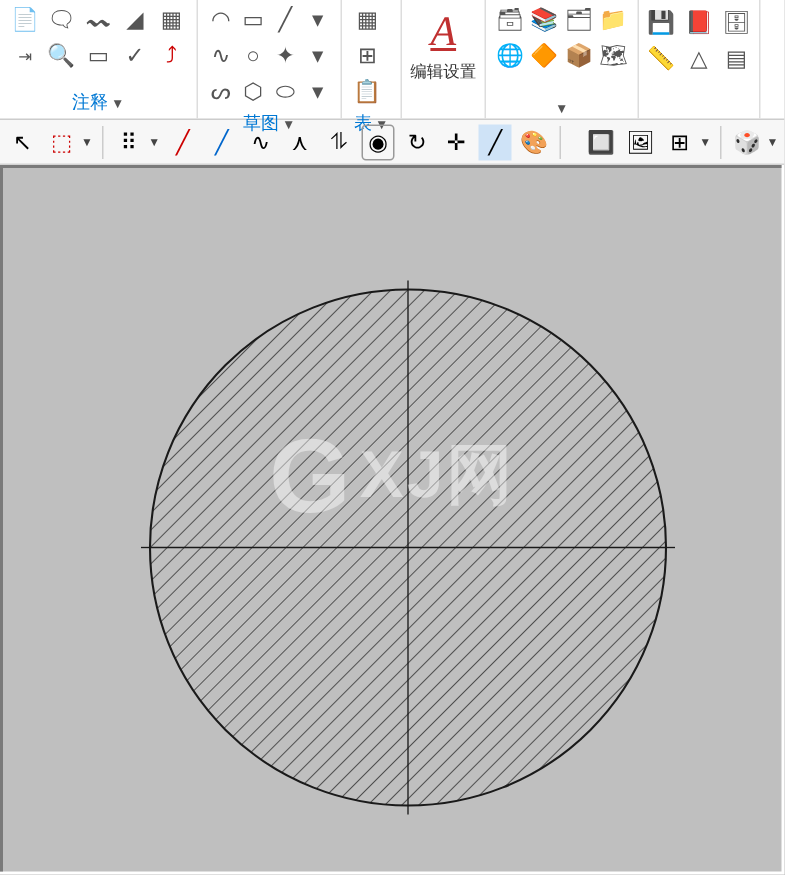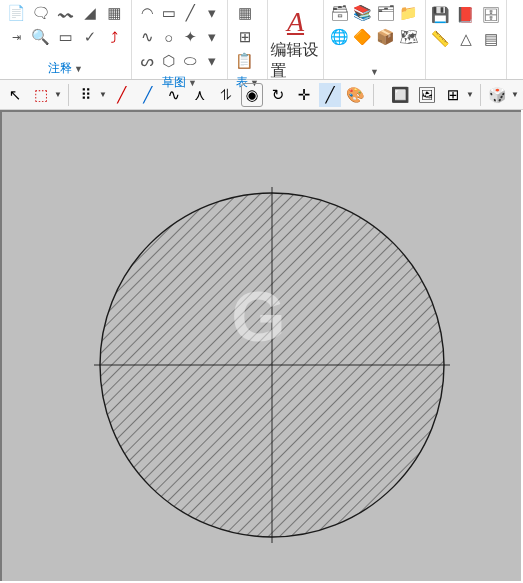--- a/index.html
+++ b/index.html
@@ -57,21 +57,21 @@
   }
   .ribbon-group-label .dd { font-size: 9px; color: #555; }
   .big-icon-area {
     display: flex;
     flex-direction: column;
     align-items: center;
     width: 50px;
     padding-top: 4px;
   }
   .big-icon { font-size: 28px; color: #c03030; font-style: italic; font-family: serif; text-decoration: underline; }
-  .big-label { color: #333; font-size: 16px; margin-top: 2px; }
+  .big-label { color: #333; font-size: 11px; margin-top: 2px; }
   .right-cluster {
     display: flex;
     flex-direction: column;
     gap: 2px;
     padding: 4px 4px;
     border-right: 1px solid #ddd;
   }
 
   .toolbar2 {
     display: flex;
@@ -281,14 +281,15 @@
       <line x1="270" y1="55" x2="270" y2="451" stroke="#1a1a1a" stroke-width="0.9"></line>
     </g>
 
     <line x1="92" y1="253" x2="98" y2="253" stroke="#1a1a1a" stroke-width="0.9"></line>
     <line x1="442" y1="253" x2="448" y2="253" stroke="#1a1a1a" stroke-width="0.9"></line>
     <line x1="270" y1="75" x2="270" y2="81" stroke="#1a1a1a" stroke-width="0.9"></line>
     <line x1="270" y1="425" x2="270" y2="431" stroke="#1a1a1a" stroke-width="0.9"></line>
   </svg>
   <div class="watermark">
     <span class="g">G</span>
+    <span>XJ网</span>
   </div>
 </div>
 
 </body></html>

